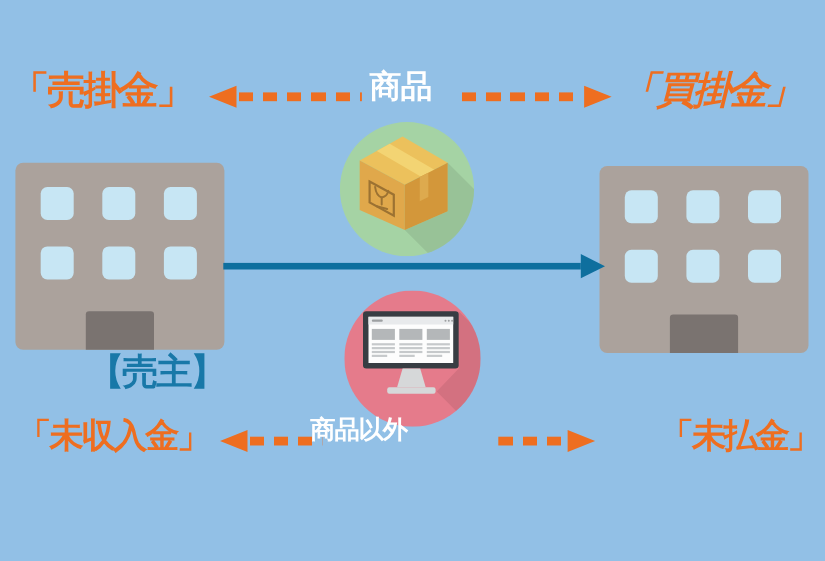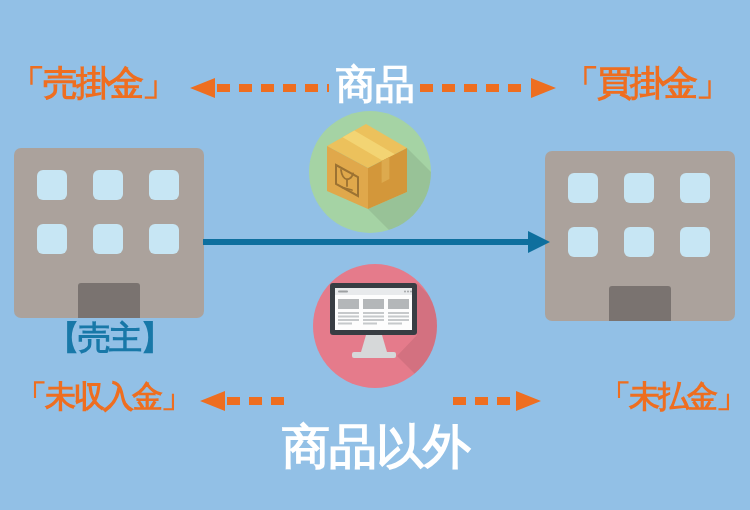--- a/index.html
+++ b/index.html
@@ -38,38 +38,38 @@
   .bwindows {
     display:grid; grid-template-columns:repeat(3,30px);
     column-gap:26px; row-gap:24px; padding:22px 0 0 23px;
   }
   .bwindow { width:30px; height:30px; background:#c7e6f4; border-radius:6px; }
   .bdoor {
     position:absolute; left:50%; transform:translateX(-50%); bottom:0;
     width:62px; height:35px; background:#7a7370; border-radius:3px 3px 0 0;
   }
   .party-label {
-    position:absolute; width:190px; text-align:center;
+    position:absolute; width:190px; text-align:right;
     font-weight:700; font-size:33px; color:#1878a8;
     letter-spacing:-2px; line-height:1; white-space:nowrap;
   }
   .icon-circle { position:absolute; }
 </style>
 </head>
 <body>
 
 <div class="canvas">
 
   <div class="term term-top" style="left:10px; top:66px;">「売掛金」</div>
   <div class="head head-left" style="left:190px; top:78px;"></div>
   <div class="dash" style="left:217px; top:84px; width:112px;"></div>
-  <div class="item-label" style="left:336px; top:64px; font-size:40px;">商品</div>
+  <div class="item-label" style="left:336px; top:64px; font-size:29px;">商品</div>
   <div class="dash" style="left:420px; top:84px; width:108px;"></div>
   <div class="head head-right" style="left:531px; top:78px;"></div>
-  <div class="term term-top" style="left:564px; top:66px;">「買掛金」</div>
+  <div class="term term-top" style="left:564px; top:66px;font-style:italic;">「買掛金」</div>
 
   <div class="building" style="left:14px; top:148px;">
     <div class="bwindows">
       <div class="bwindow"></div>
       <div class="bwindow"></div>
       <div class="bwindow"></div>
       <div class="bwindow"></div>
       <div class="bwindow"></div>
       <div class="bwindow"></div>
     </div>
@@ -149,18 +149,18 @@
       <rect x="75" y="55" width="21" height="2" fill="#c6c9cb"></rect>
       <rect x="75" y="58.5" width="14" height="2" fill="#c6c9cb"></rect>
       <polygon points="53,71 69,71 74,88 48,88" fill="#d6d8d9"></polygon>
       <rect x="39" y="88" width="44" height="6" rx="2" fill="#d6d8d9"></rect>
     </svg>
   </div>
 
   <div class="term term-bottom" style="left:16px; top:381px;">「未収入金」</div>
   <div class="head head-left" style="left:200px; top:391px;"></div>
   <div class="dash" style="left:227px; top:397px; width:66px;"></div>
-  <div class="item-label" style="left:282px; top:380px; font-size:48px;margin-top:42px;">商品以外</div>
+  <div class="item-label" style="left:282px; top:380px; font-size:23px;">商品以外</div>
   <div class="dash" style="left:453px; top:397px; width:60px;"></div>
   <div class="head head-right" style="left:516px; top:391px;"></div>
   <div class="term term-bottom" style="left:600px; top:381px;">「未払金」</div>
 
 </div>
 
 </body></html>

